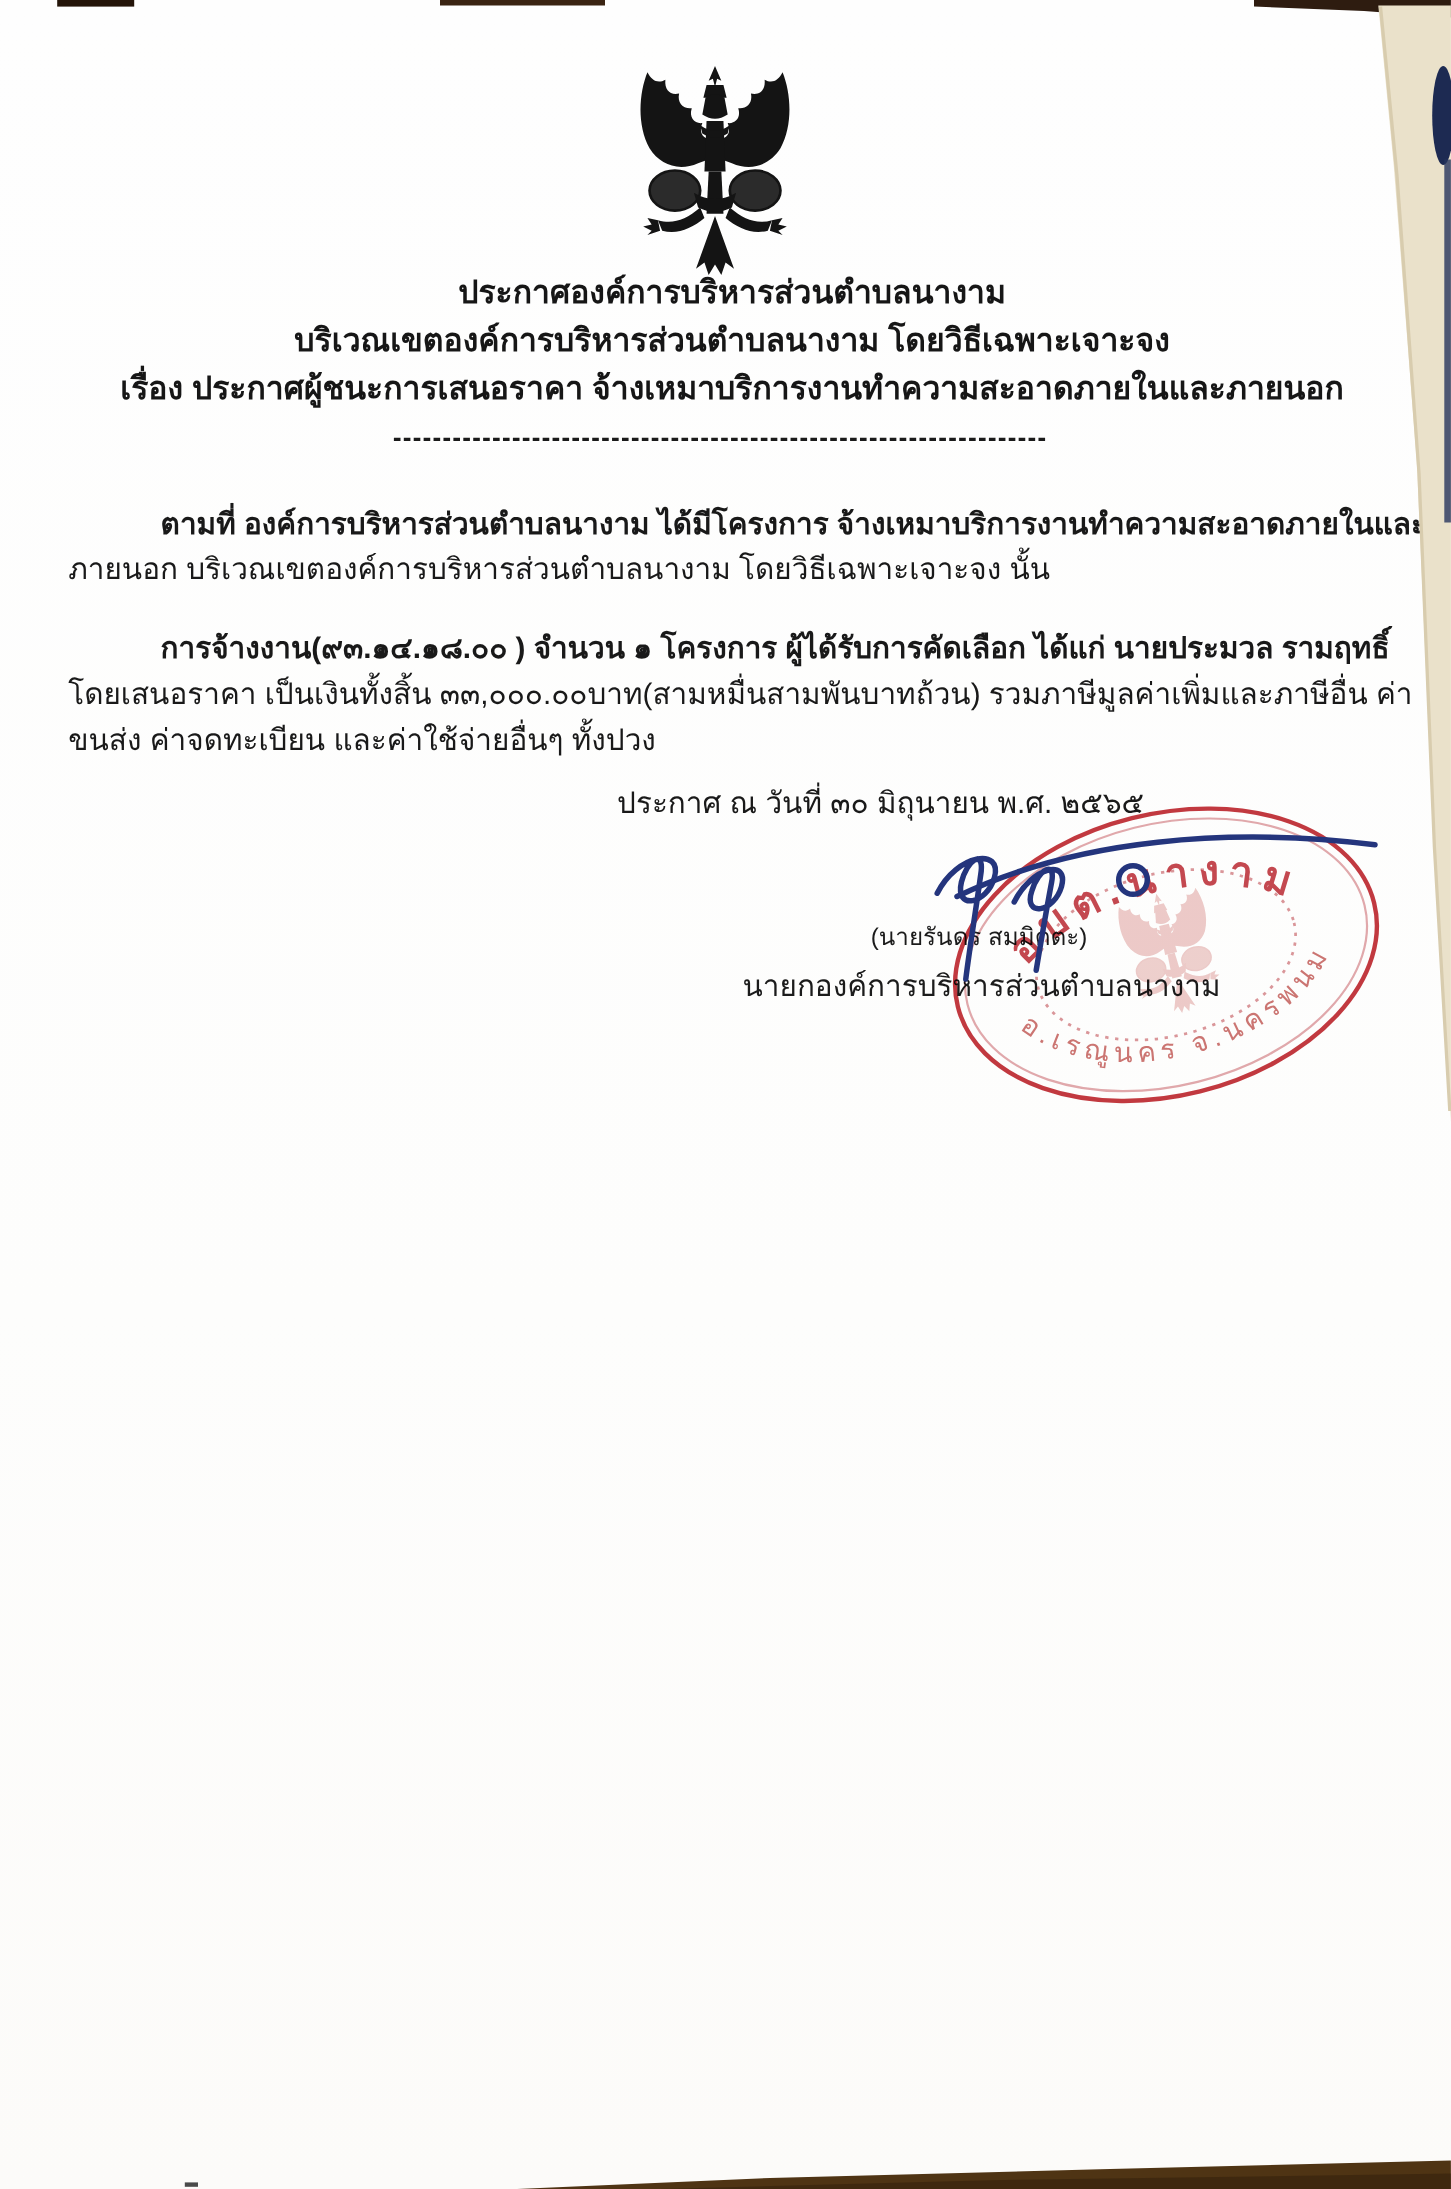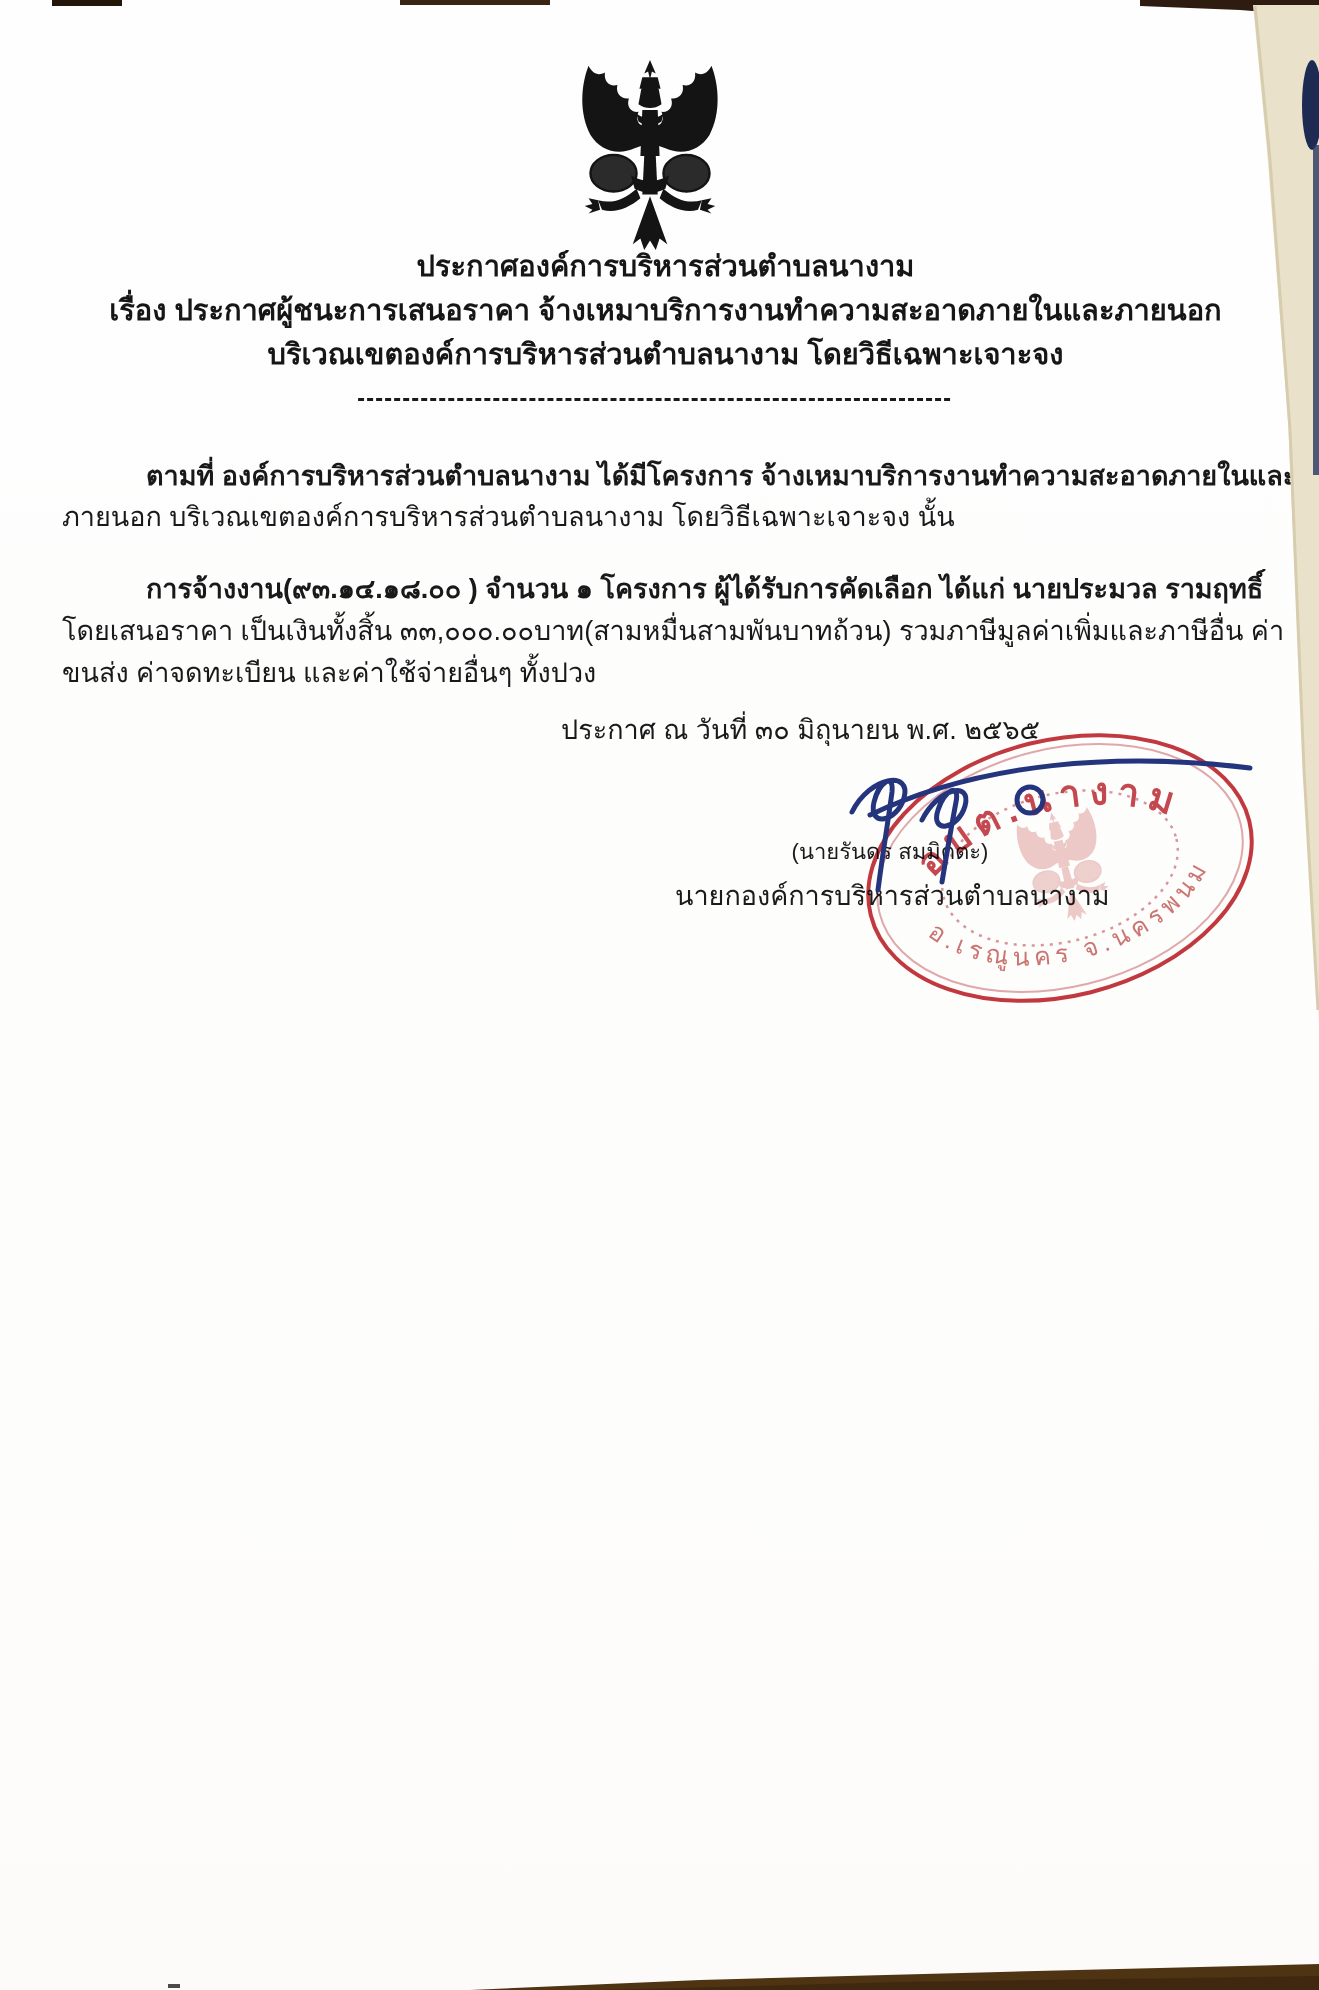--- a/index.html
+++ b/index.html
@@ -104,22 +104,22 @@
       <path d="M26 146 l-10 -2 l4 6 l-8 2 l8 4 l-4 4 l12 -4 z"></path>
       <path transform="translate(160,0) scale(-1,1)" d="M66 134 C 52 146 40 150 26 146 L30 156 C 44 160 58 154 70 144 Z"></path>
       <path transform="translate(160,0) scale(-1,1)" d="M26 146 l-10 -2 l4 6 l-8 2 l8 4 l-4 4 l12 -4 z"></path>
 
       <path d="M80 142 L62 192 L70 186 L74 198 L80 188 L86 198 L90 186 L98 192 Z"></path>
     </g>
   </svg>
 
   <div class="title-block">
     <div class="title-line">ประกาศองค์การบริหารส่วนตำบลนางาม</div>
+    <div class="title-line">บริเวณเขตองค์การบริหารส่วนตำบลนางาม  โดยวิธีเฉพาะเจาะจง</div>
     <div class="title-line">เรื่อง ประกาศผู้ชนะการเสนอราคา จ้างเหมาบริการงานทำความสะอาดภายในและภายนอก</div>
-    <div class="title-line">บริเวณเขตองค์การบริหารส่วนตำบลนางาม  โดยวิธีเฉพาะเจาะจง</div>
   </div>
 
   <div class="divider"></div>
 
   <div class="para" id="para1">
     <div class="line indent">ตามที่ องค์การบริหารส่วนตำบลนางาม ได้มีโครงการ จ้างเหมาบริการงานทำความสะอาดภายในและ</div>
     <div class="line">ภายนอก  บริเวณเขตองค์การบริหารส่วนตำบลนางาม  โดยวิธีเฉพาะเจาะจง  นั้น</div>
   </div>
 
   <div class="para" id="para2">

